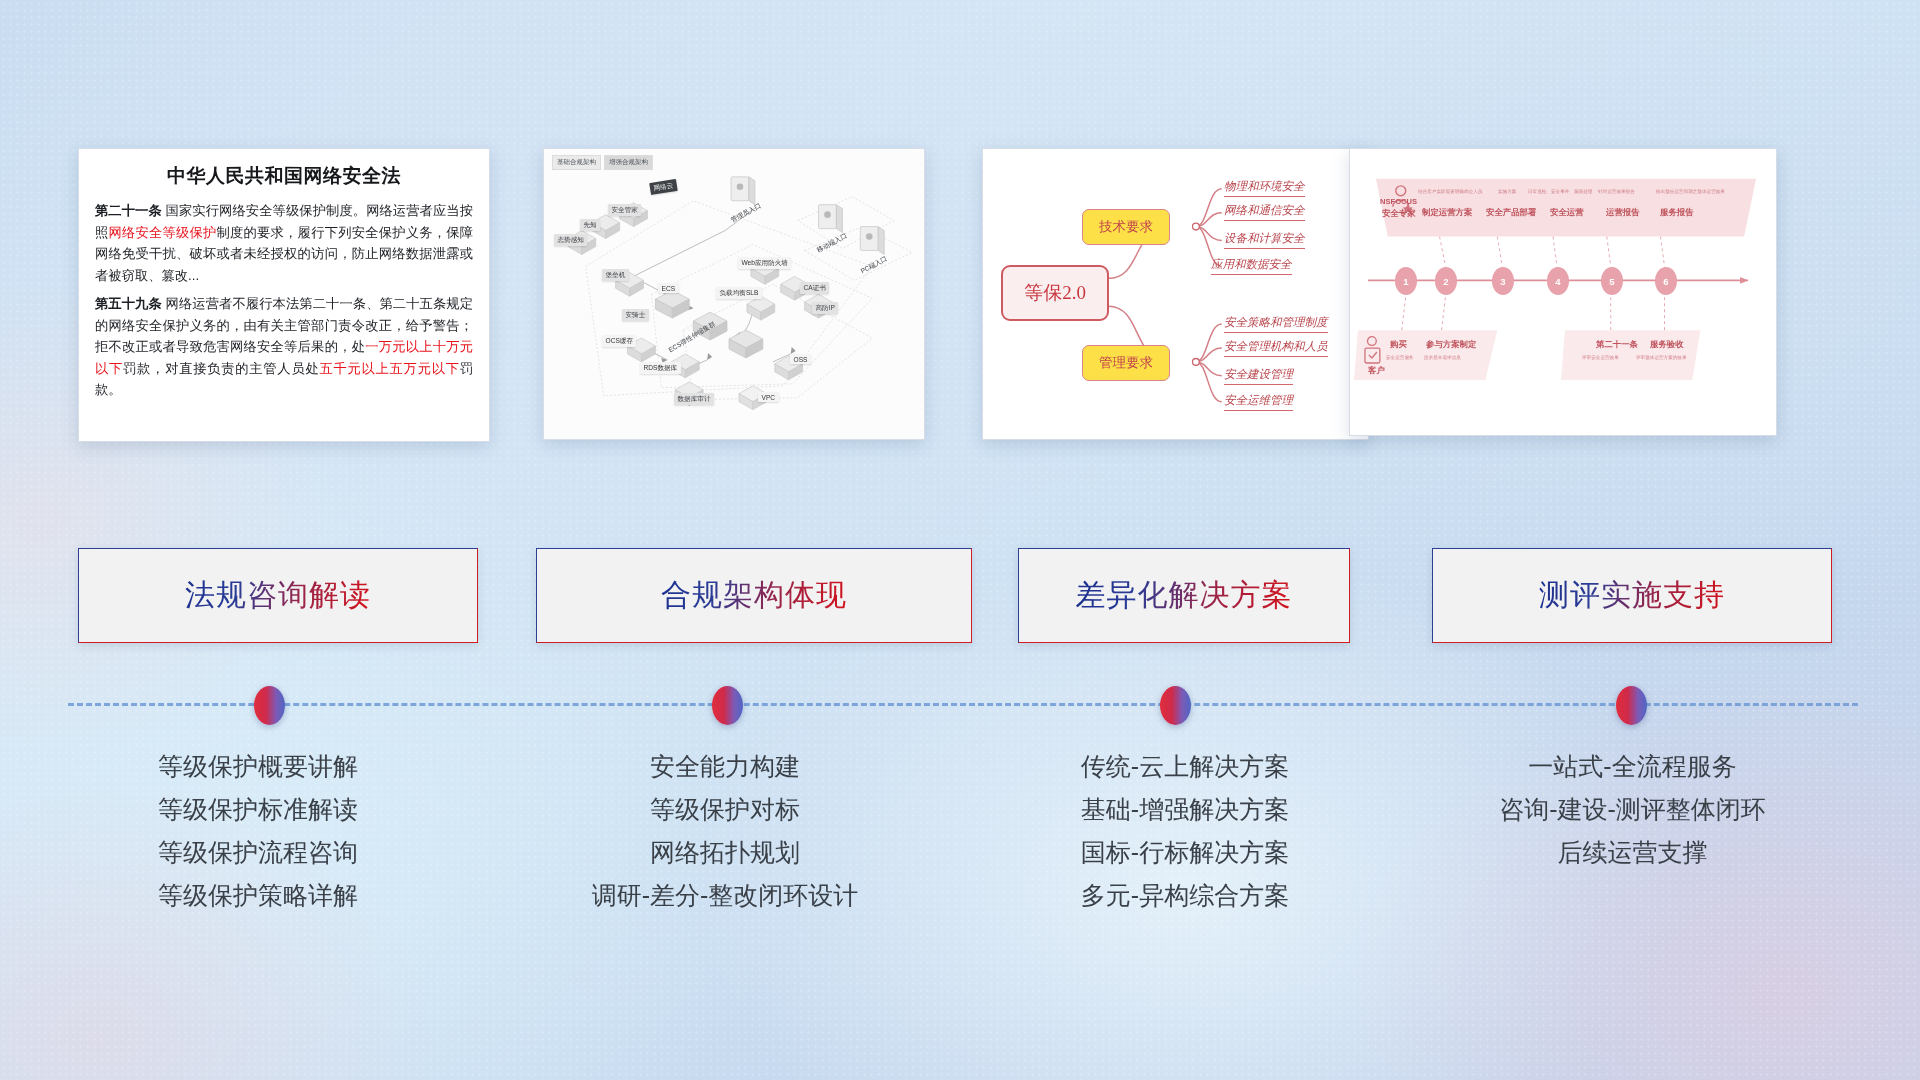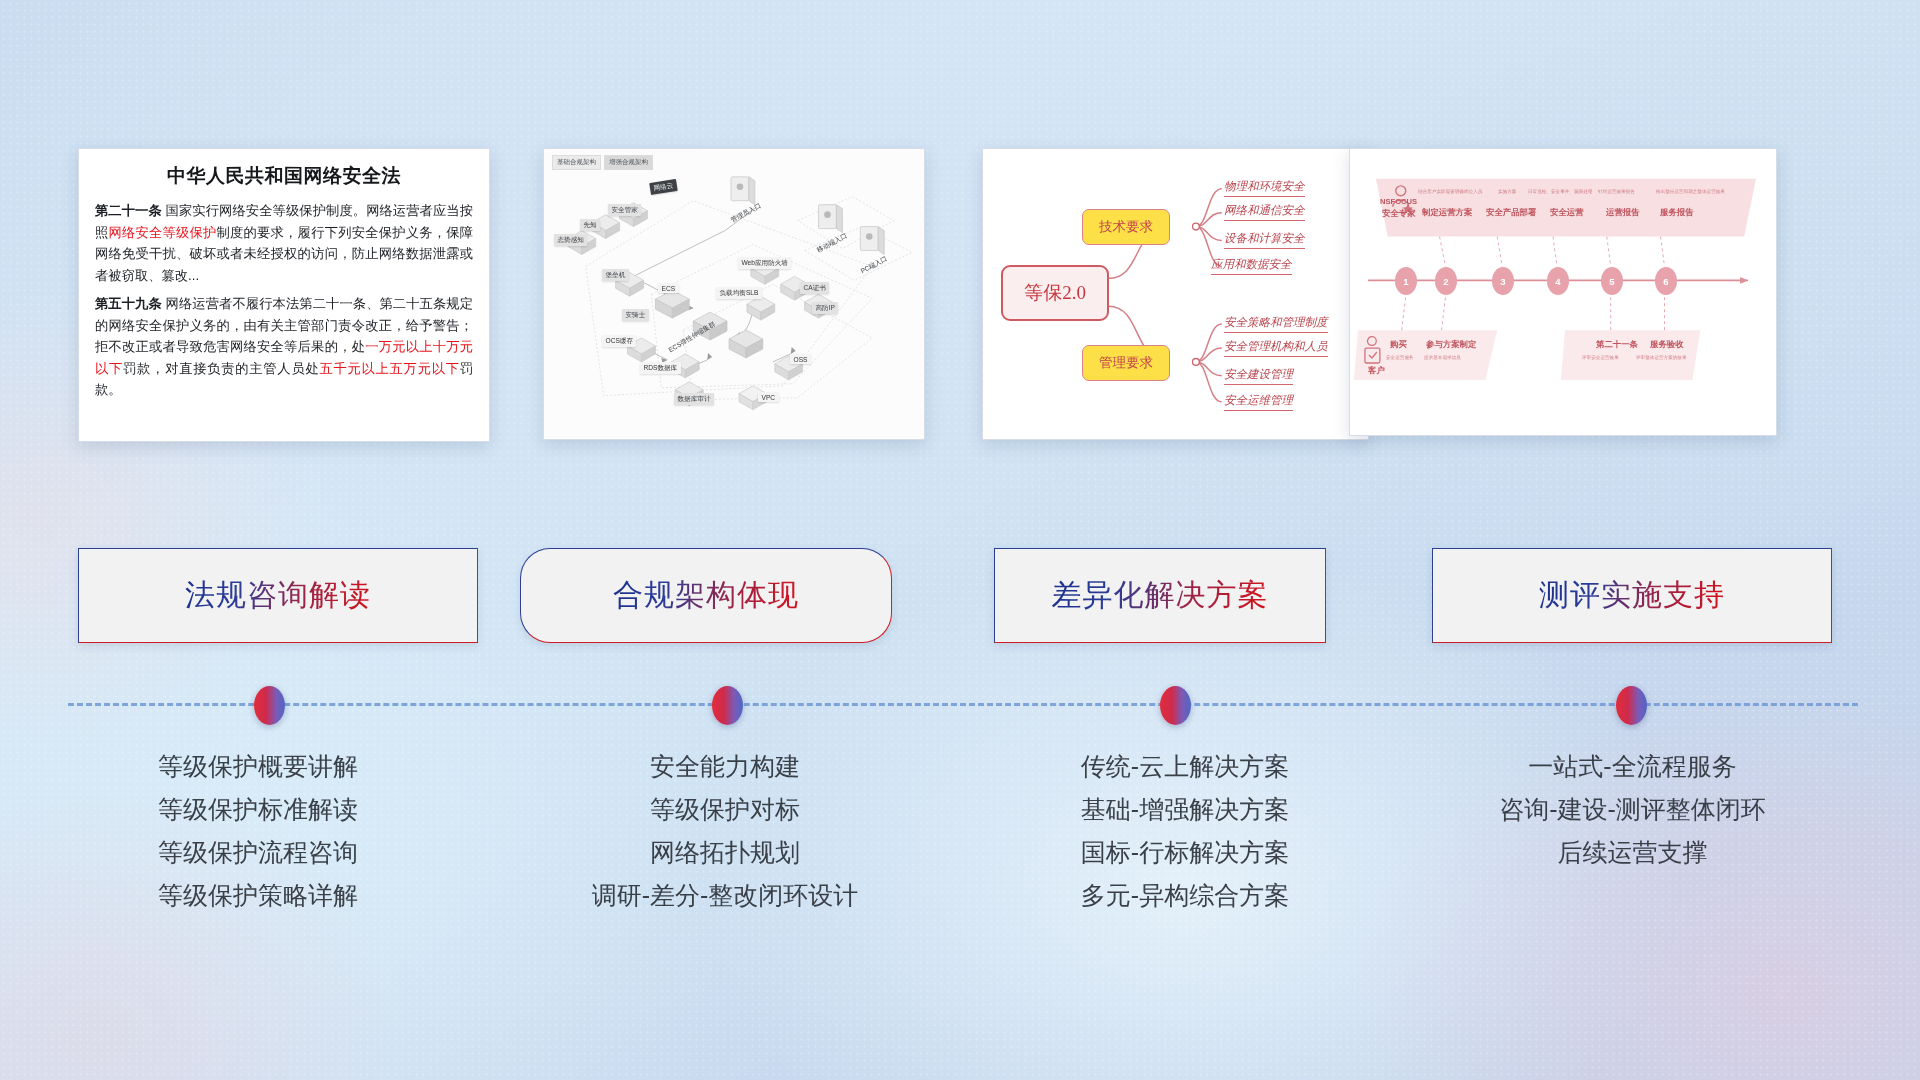--- a/index.html
+++ b/index.html
@@ -114,22 +114,22 @@
     border-right:1.6px solid #cf1d24;border-bottom:1.6px solid #cf1d24;
     display:flex;align-items:center;justify-content:center;
     box-shadow:0 3px 9px rgba(40,70,110,.13);
   }
   .head span{
     font-size:30px;font-weight:500;letter-spacing:1px;
     background:linear-gradient(100deg,#1b2f8f 0%,#2b3d96 28%,#9a2448 62%,#d5121b 100%);
     -webkit-background-clip:text;background-clip:text;color:transparent;
   }
   #head1{left:78px; width:400px;}
-  #head2{left:520px;width:372px;border-radius:30px;}
-  #head3{left:994px;width:332px;}
+  #head2{left:536px;width:436px;}
+  #head3{left:1018px;width:332px;}
   #head4{left:1432px;width:400px;}
 
   
   .line{
     position:absolute;left:68px;top:703px;width:1790px;height:0;
     border-top:3px dashed #6f9ad6;opacity:.85;
   }
   .dot{
     position:absolute;top:686px;width:31px;height:39px;border-radius:50%;
     background:linear-gradient(90deg,#e02d3c 0%,#d02a4a 38%,#7b5bb8 72%,#4f66c4 100%);

